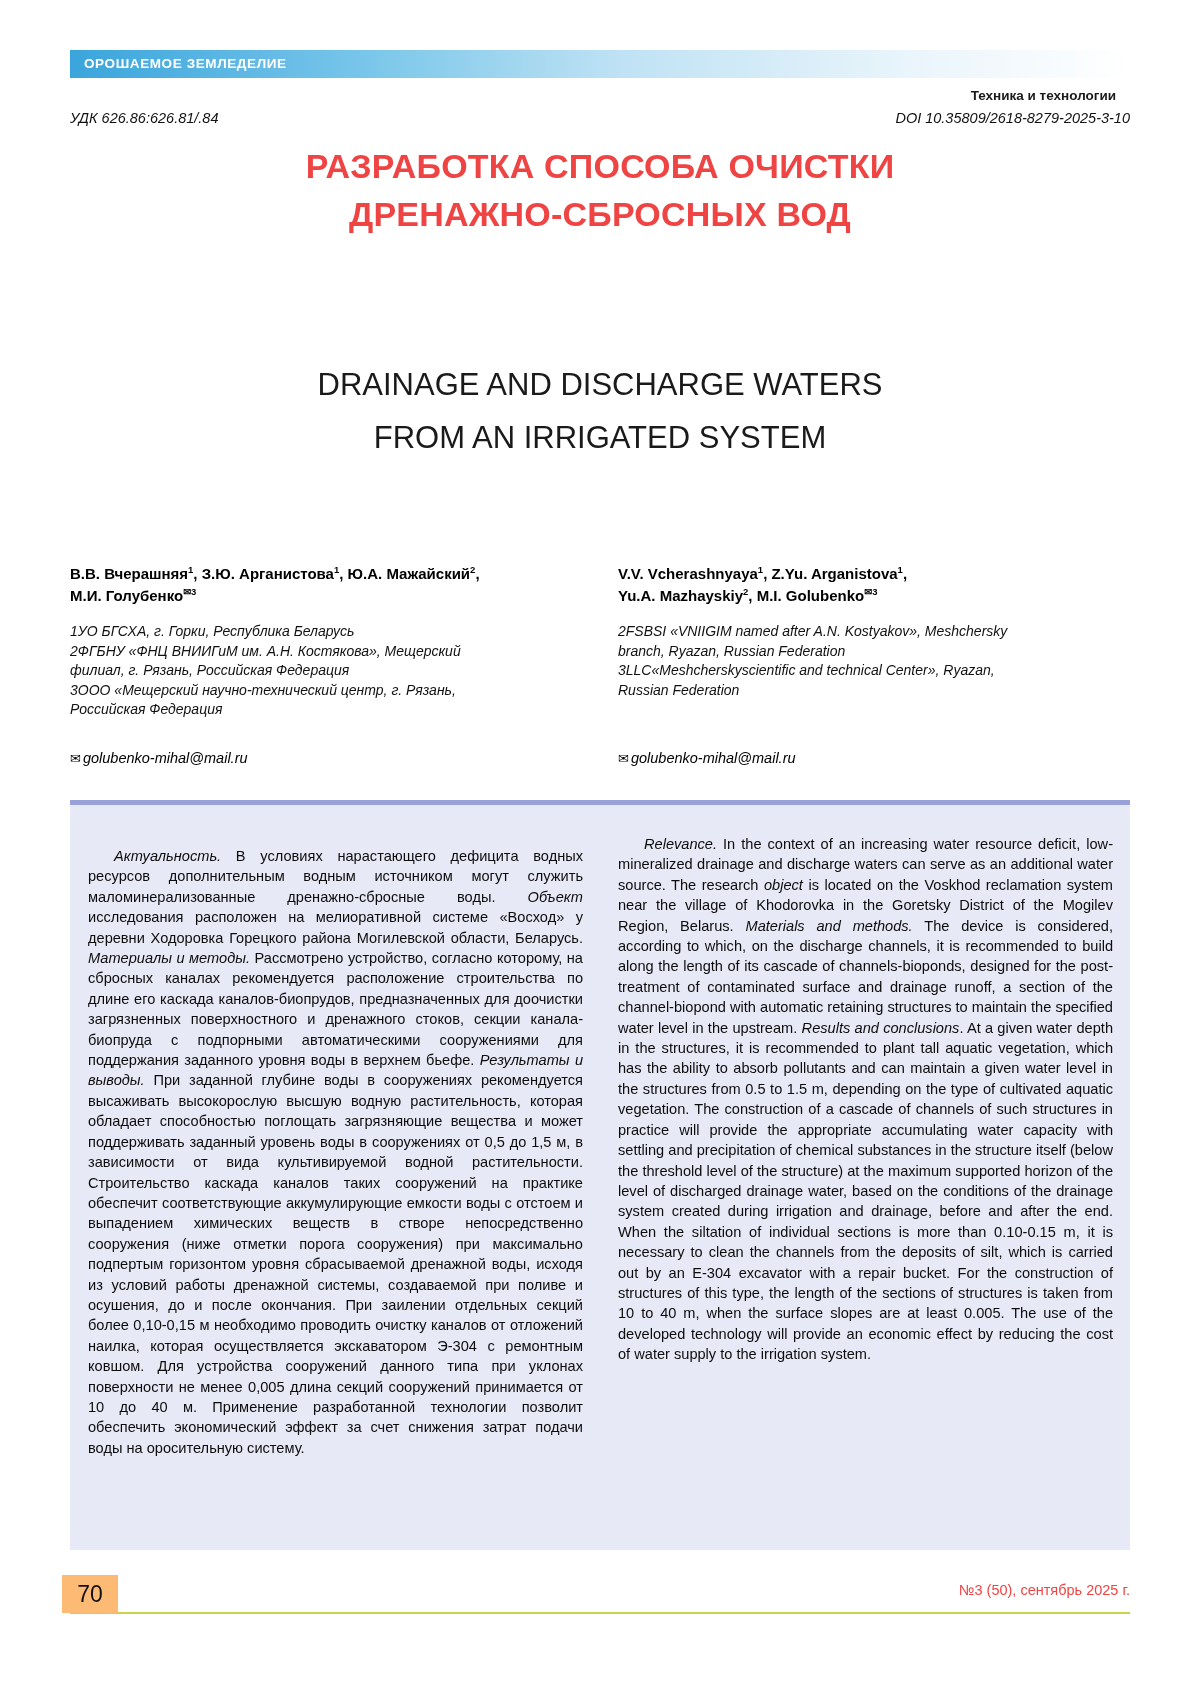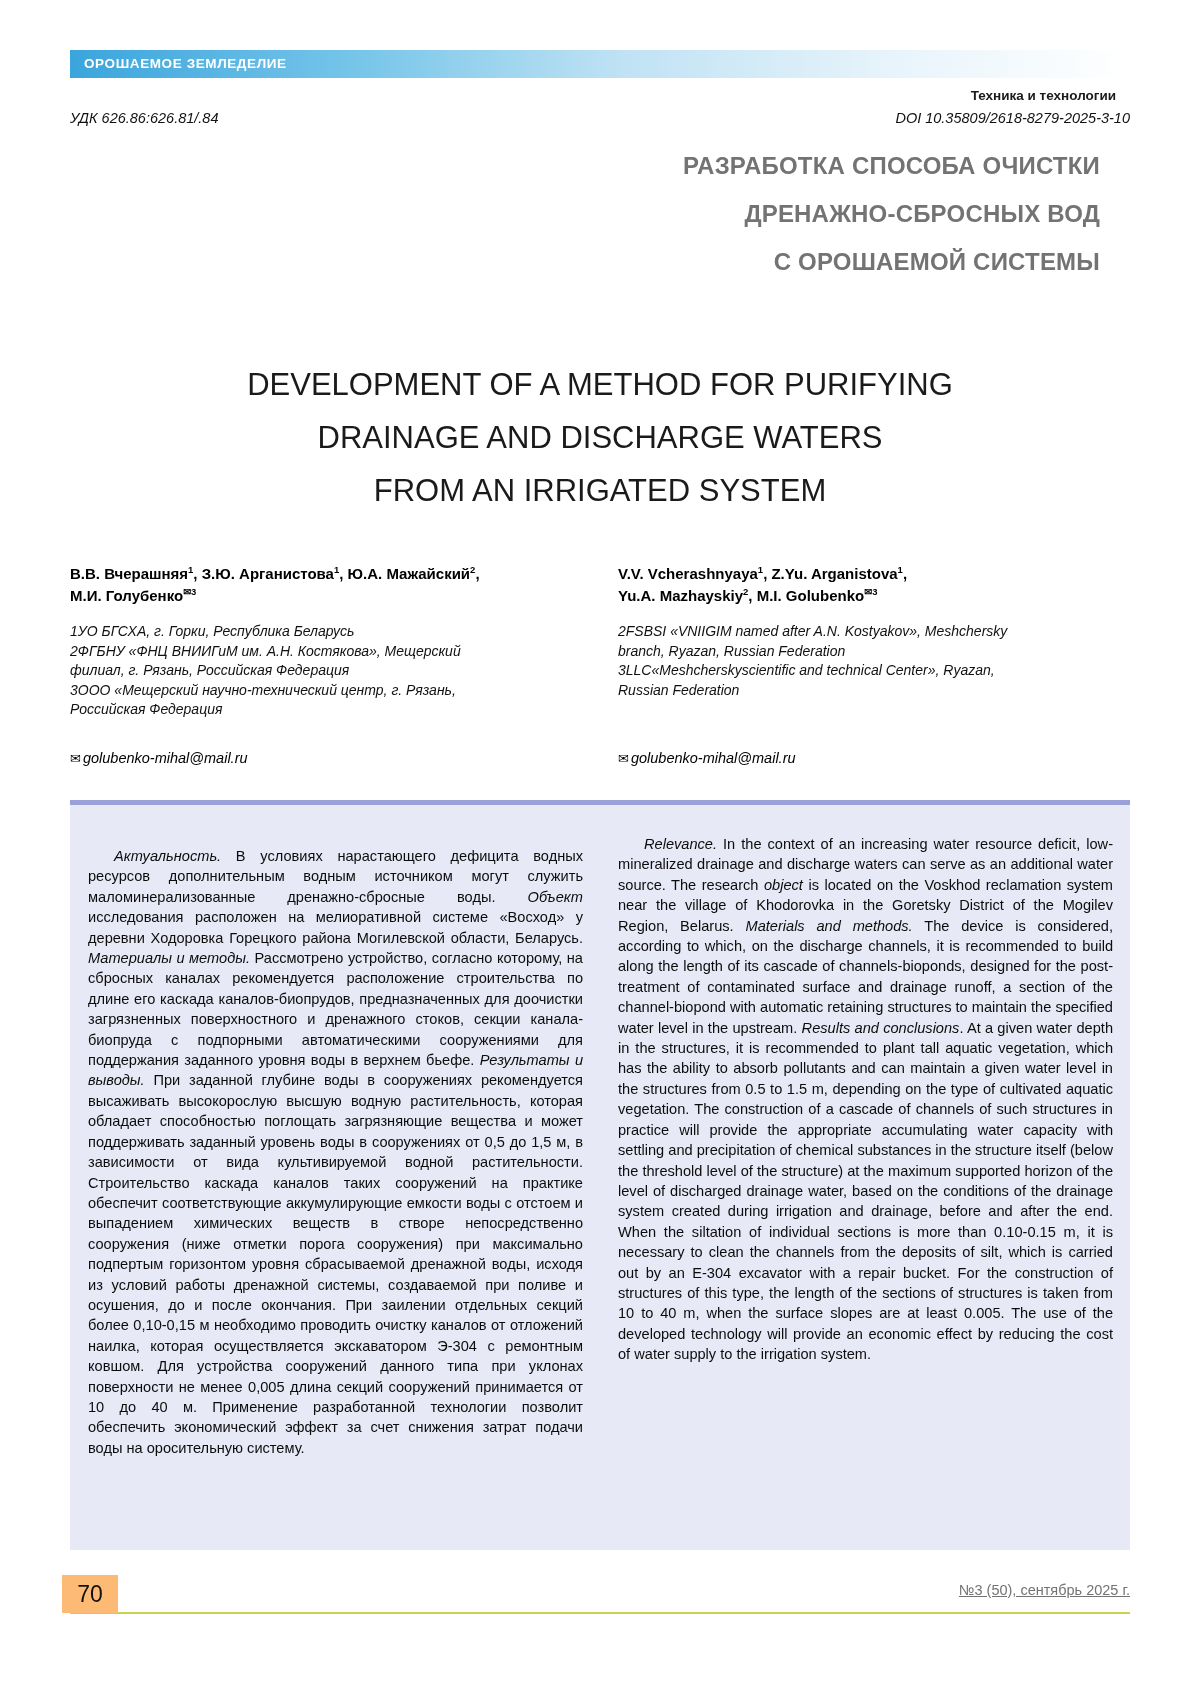--- a/index.html
+++ b/index.html
@@ -70,26 +70,26 @@
     color: #111;
     text-align: right;
   }
 
   
   .title-ru {
     position: absolute;
     left: 100px;
     top: 142px;
     width: 1000px;
-    text-align: right;
-    font-size: 24px;
+    text-align: center;
+    font-size: 34px;
     line-height: 48px;
     font-weight: bold;
     letter-spacing: 0.2px;
-    color: #737373;
+    color: #ef4444;
   }
   .title-en {
     position: absolute;
     left: 100px;
     top: 358px;
     width: 1000px;
     text-align: center;
     font-size: 31px;
     line-height: 53px;
     font-weight: normal;
@@ -186,44 +186,41 @@
     color: #111;
     font-size: 23px;
     line-height: 38px;
     text-align: center;
   }
   .footer-right {
     position: absolute;
     right: 70px;
     top: 1582px;
     font-size: 14.5px;
-    color: #737373;
-    text-decoration: underline;
+    color: #ef4444;
   }
 </style>
 </head>
 <body>
 
 <div class="page">
 
   <div class="header-band"></div>
   <div class="header-left-label">ОРОШАЕМОЕ ЗЕМЛЕДЕЛИЕ</div>
   <div class="header-right-label">Техника и технологии</div>
 
   <div class="udc">УДК 626.86:626.81/.84</div>
   <div class="doi">DOI 10.35809/2618-8279-2025-3-10</div>
 
   <div class="title-ru">
     <div>РАЗРАБОТКА СПОСОБА ОЧИСТКИ</div>
     <div>ДРЕНАЖНО-СБРОСНЫХ ВОД</div>
-    <div>С ОРОШАЕМОЙ СИСТЕМЫ</div>
   </div>
 
   <div class="title-en">
-    <div>DEVELOPMENT OF A METHOD FOR PURIFYING</div>
     <div>DRAINAGE AND DISCHARGE WATERS</div>
     <div>FROM AN IRRIGATED SYSTEM</div>
   </div>
 
   <div class="col-left authors">
     <div>В.В. Вчерашняя<sup>1</sup>, З.Ю. Арганистова<sup>1</sup>, Ю.А. Мажайский<sup>2</sup>,</div>
     <div>М.И. Голубенко<sup>✉3</sup></div>
   </div>
 
   <div class="col-right authors">

